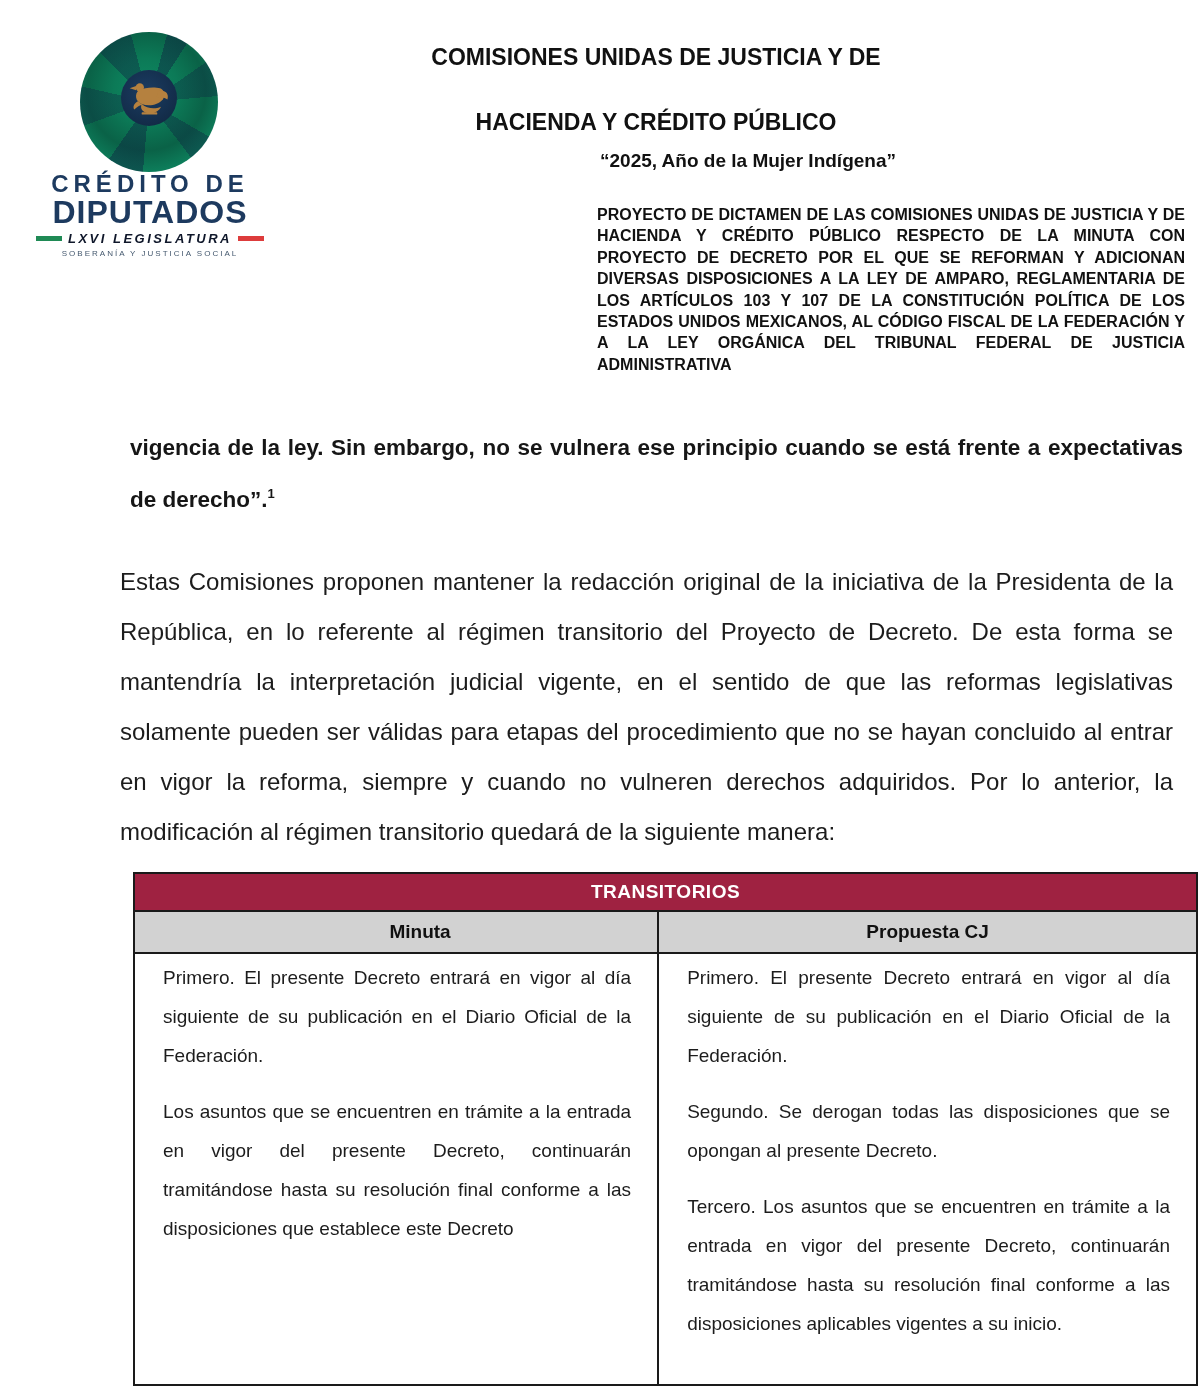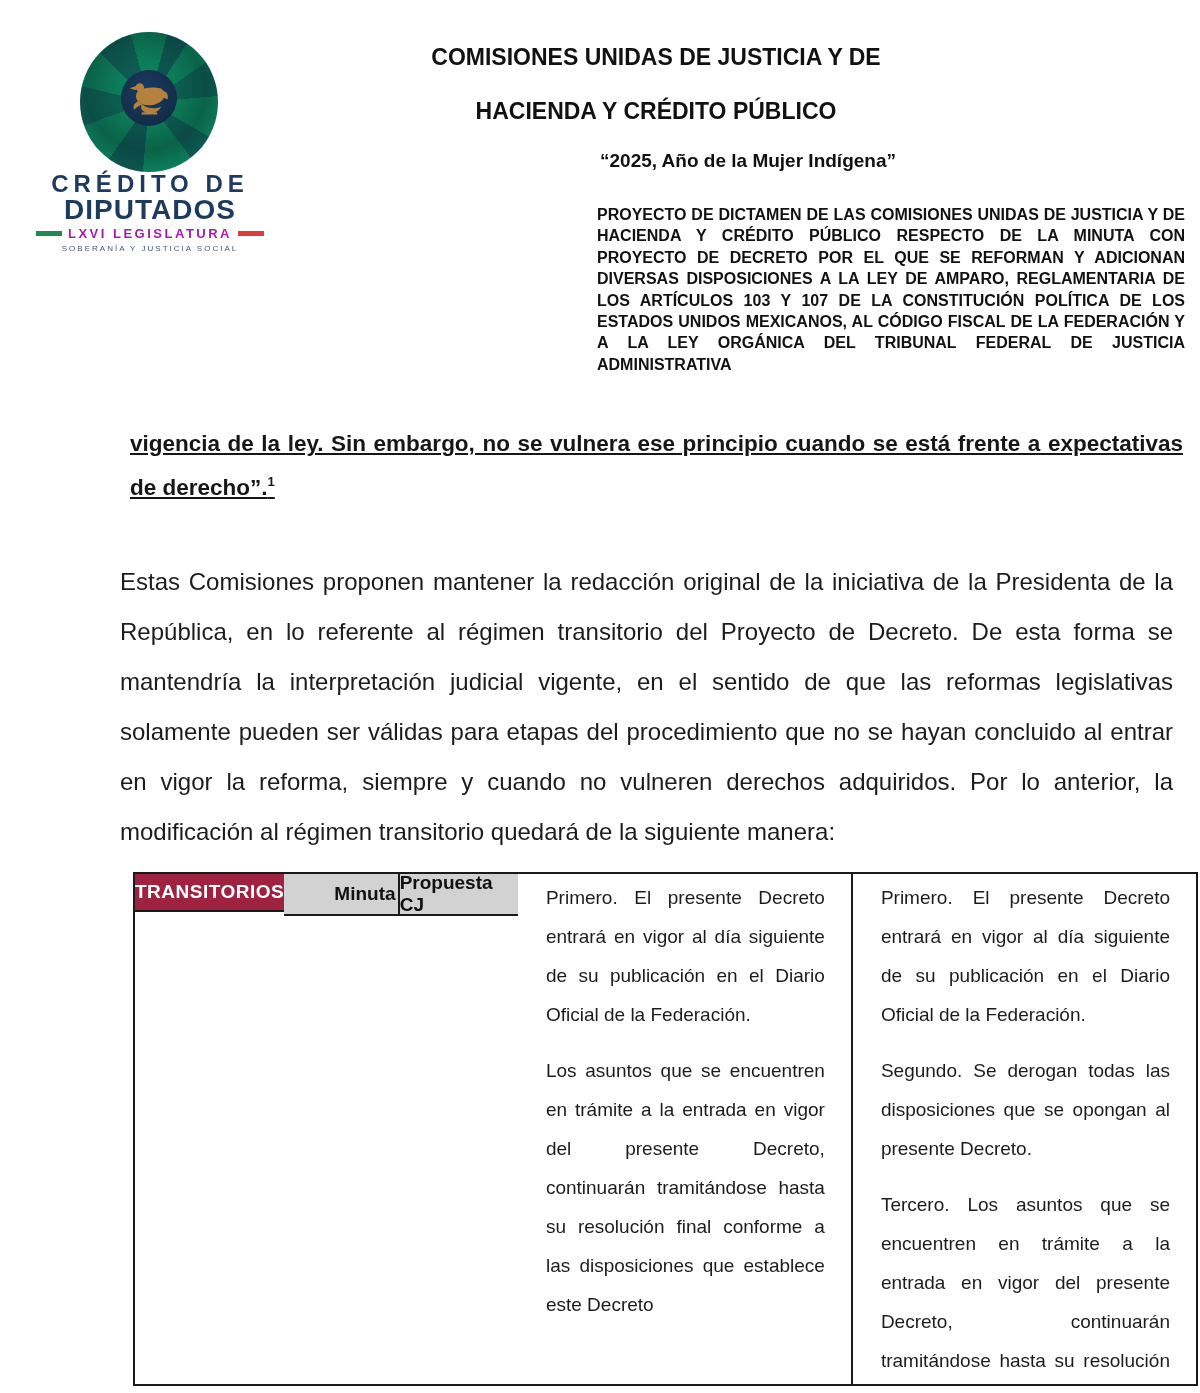--- a/index.html
+++ b/index.html
@@ -33,59 +33,59 @@
   .emblem-inner {
     position: absolute; left: 50%; top: 47%;
     width: 56px; height: 56px; border-radius: 50%;
     transform: translate(-50%, -50%);
     background: radial-gradient(circle at 45% 40%, #1b3d63 0%, #132c49 70%, #0e2238 100%);
     display: flex; align-items: center; justify-content: center;
   }
   .emblem-inner svg { width: 46px; height: 42px; }
   .logo-text { position: absolute; left: 6px; top: 140px; width: 228px; text-align: center; }
   .logo-line1 { font-size: 24px; font-weight: 700; letter-spacing: 5px; color: #1d3a5f; white-space: nowrap; }
-  .logo-line2 { font-size: 28px; font-weight: 800; letter-spacing: 1px; color: #1d3a5f; margin-top: -4px; white-space: nowrap; }
+  .logo-line2 { font-size: 32px; font-weight: 800; letter-spacing: 1px; color: #1d3a5f; margin-top: -4px; white-space: nowrap; }
   .logo-line3 { display: flex; align-items: center; justify-content: center; gap: 6px; margin-top: 0px; }
-  .logo-line3 .label { font-size: 13px; font-weight: 700; letter-spacing: 2.5px; color: #a21caf; white-space: nowrap; }
+  .logo-line3 .label { font-size: 13px; font-weight: 700; letter-spacing: 2.5px; color: #0f172a; white-space: nowrap; font-style: italic; }
   .dash { display: inline-block; width: 30px; height: 5px; }
   .dash.green { background: #1f8a55; }
   .dash.red { background: #dd3c3c; }
   .logo-line4 { font-size: 8px; font-weight: 400; letter-spacing: 2px; color: #44586e; margin-top: 3px; white-space: nowrap; }
 
   
   .committee-title { position: absolute; left: 320px; top: 44px; width: 672px; text-align: center; }
   .committee-title .line { font-size: 23px; font-weight: 700; color: #111; }
-  .committee-title .line1 { margin-bottom: 27px; }
+  .committee-title .line1 { margin-bottom: 38px; }
   .year-motto {
     position: absolute; left: 600px; top: 150px; width: 584px;
     font-size: 19px; font-weight: 700; color: #111;
   }
   .dictamen-heading {
     position: absolute; left: 597px; top: 204px; width: 588px;
     font-size: 16px; font-weight: 700; line-height: 21.4px;
     text-align: justify; color: #111;
   }
 
   
   .quote-paragraph {
     position: absolute; left: 130px; top: 425px; width: 1053px;
-    font-size: 22.5px; font-weight: 700; line-height: 38px;
-    text-align: justify; color: #161616; text-decoration: underline;
+    font-size: 22.5px; font-weight: 700; line-height: 46px;
+    text-align: justify; color: #161616;
   }
   .quote-paragraph sup { font-size: 13px; }
   .body-paragraph {
     position: absolute; left: 120px; top: 557px; width: 1053px;
     font-size: 24px; line-height: 50px;
     text-align: justify; color: #1c1c1c;
   }
 
   
   .transitorios-table {
     position: absolute; left: 133px; top: 872px; width: 1065px; height: 514px;
-    border: 2px solid #1a1a1a; display: flex; flex-direction: row;
+    border: 2px solid #1a1a1a; display: flex; flex-direction: column;
     background: #fff;
   }
   .t-title {
     height: 38px; background: #9F2241; border-bottom: 2px solid #1a1a1a;
     color: #ffffff; font-size: 19px; font-weight: 700; letter-spacing: .5px;
     display: flex; align-items: center; justify-content: center;
   }
   .t-cols { display: flex; height: 42px; background: #D2D2D2; border-bottom: 2px solid #1a1a1a; }
   .t-col {
     display: flex; align-items: center; justify-content: center;

